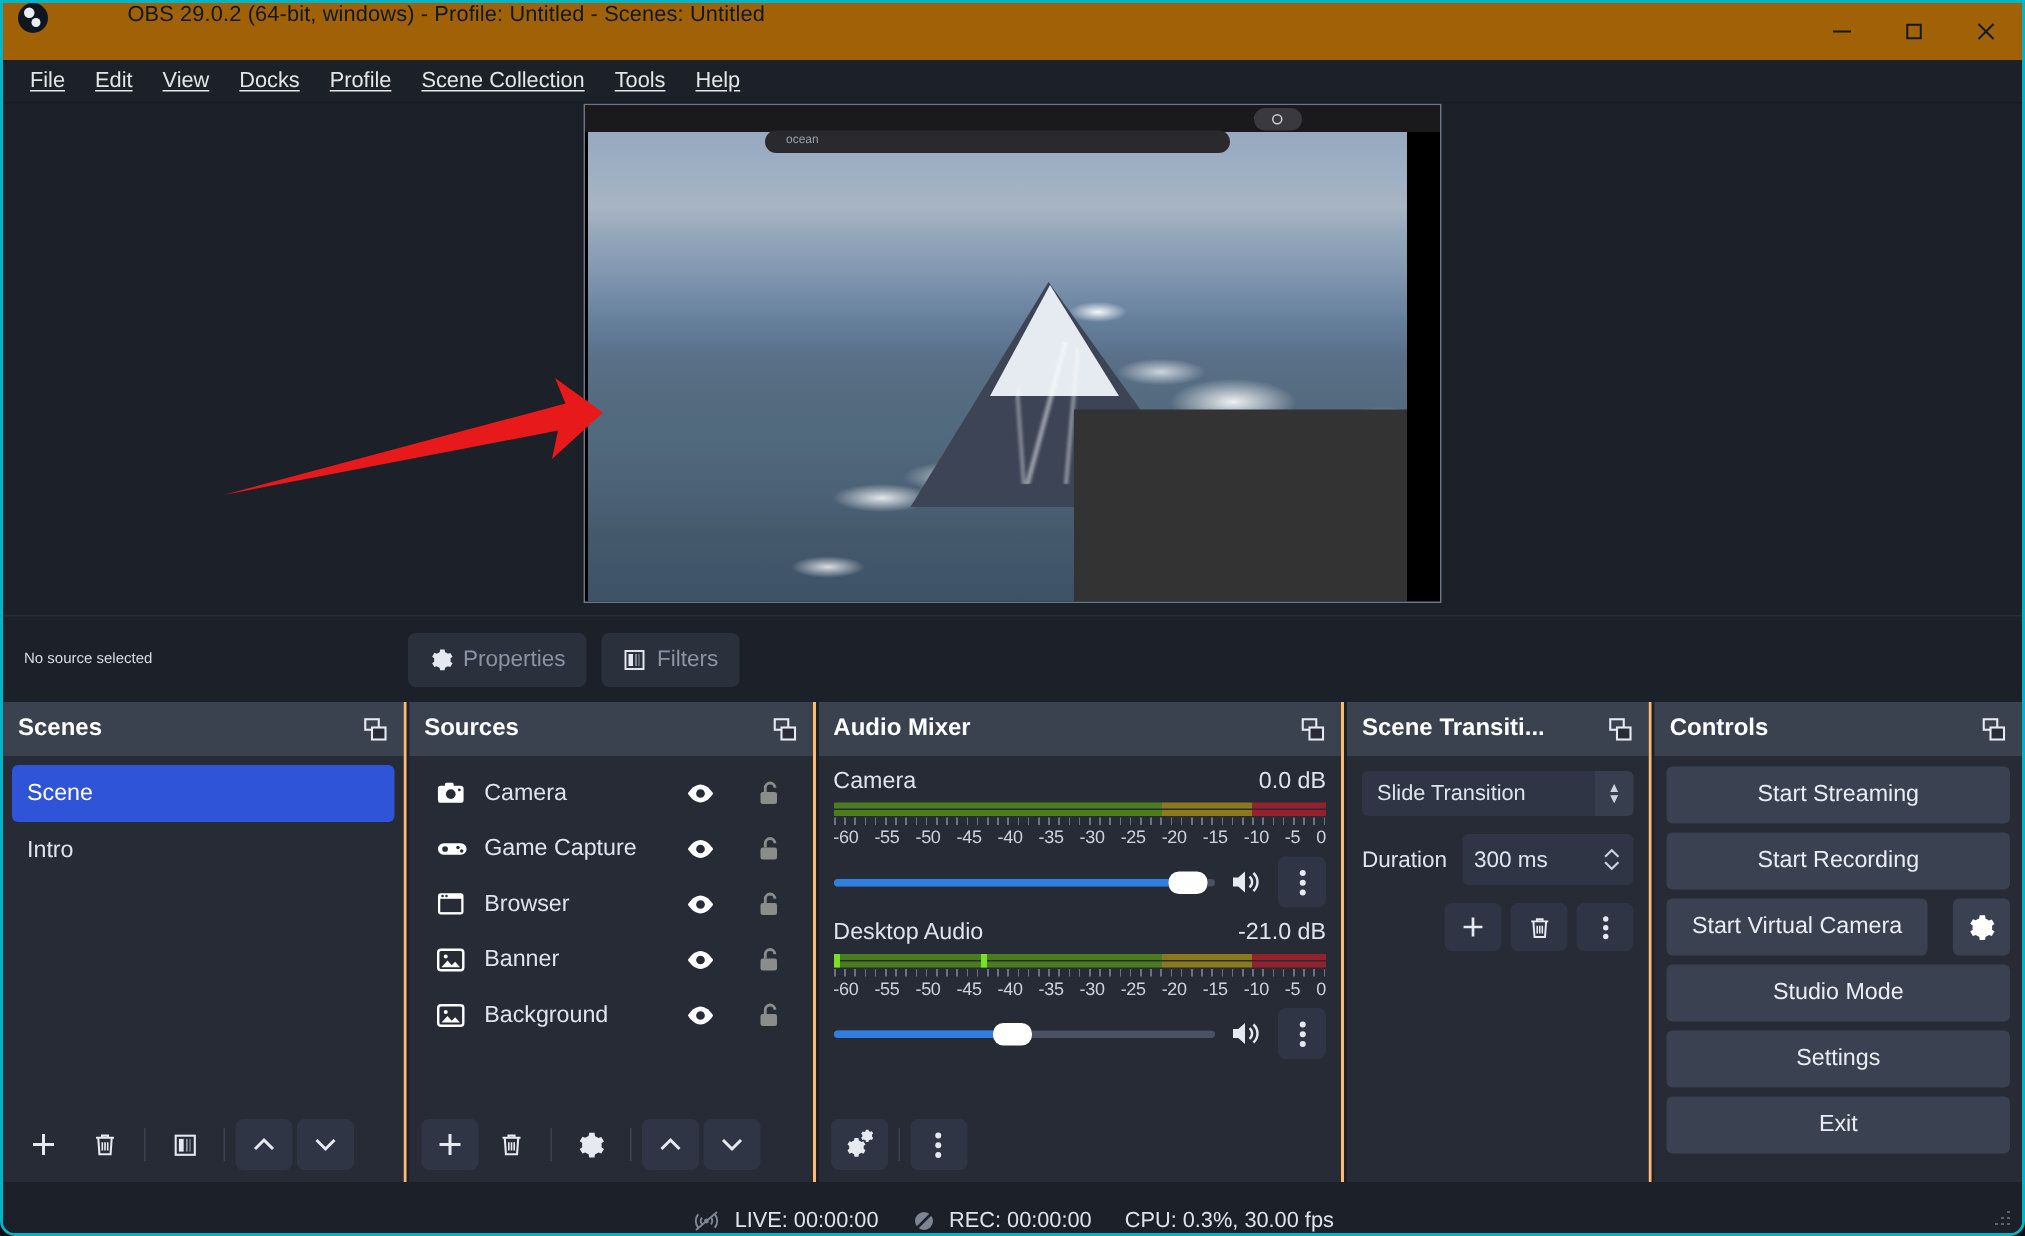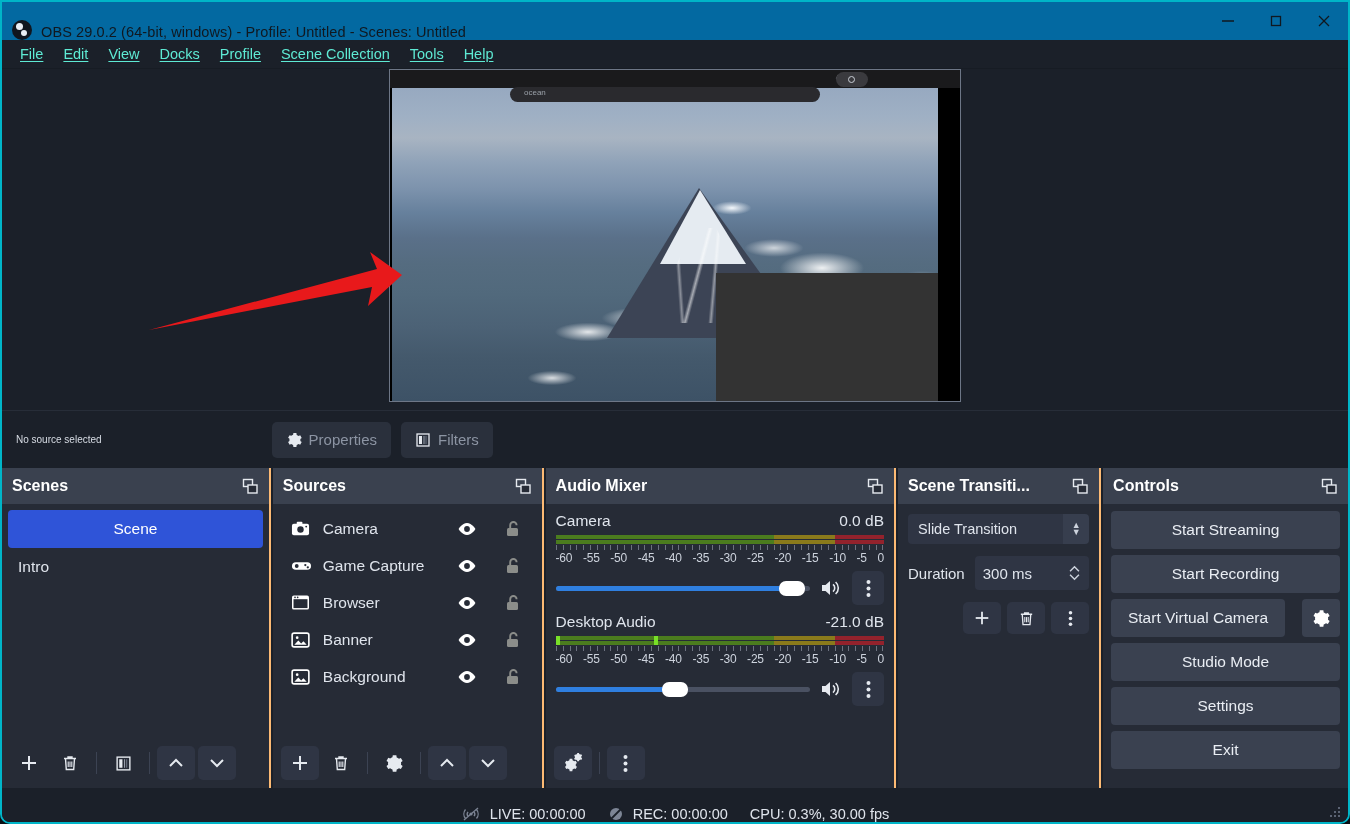--- a/index.html
+++ b/index.html
@@ -14,23 +14,24 @@
     width: 1350px; height: 824px;
     background: #1e232e;
     border: 2px solid #00b5c8;
     border-radius: 0 0 10px 10px;
     overflow: hidden;
     display: flex; flex-direction: column;
   }
 
   
   .titlebar {
-    height: 38px; background: #0369a1;
-    display: flex; align-items: flex-end; flex: 0 0 38px;
+    height: 38px; background: #a16207;
+    display: flex; align-items: flex-start; flex: 0 0 38px;
     padding-left: 10px;
+    gap: 44px;
   }
   .obs-logo {
     width: 20px; height: 20px; border-radius: 50%;
     background: #10161f; position: relative; flex: 0 0 20px;
     margin-right: 9px;
   }
   .obs-logo::before {
     content: ""; position: absolute; left: 4px; top: 3px;
     width: 7px; height: 7px; border-radius: 50%;
     background: #e9eef5;
@@ -52,21 +53,21 @@
   }
   .win-btn svg { display: block; }
 
   
   .menubar {
     height: 29px; background: #1b2029; flex: 0 0 29px;
     display: flex; align-items: center; padding-left: 8px;
     border-bottom: 1px solid #171c24;
   }
   .menu-item {
-    font-size: 14.5px; color: #5eead4; padding: 3px 10px;
+    font-size: 14.5px; color: #e5e5e5; padding: 3px 10px;
     white-space: nowrap;
     text-align: center;
   }
   .menu-item u { text-decoration: underline; text-underline-offset: 2px; }
 
   
   .preview-area {
     flex: 1 1 auto; background: #1b2029;
     position: relative; overflow: hidden;
     display: flex; align-items: flex-start; justify-content: center;
@@ -222,21 +223,21 @@
   .fbtn.raised { background: #2f3544; }
   .fsep { width: 1px; height: 22px; background: #3c4353; margin: 0 4px; }
 
   
   .list { padding: 6px 6px 0 6px; }
   .list-row {
     height: 38px; display: flex; align-items: center;
     padding: 0 10px; border-radius: 4px; gap: 10px;
     font-size: 15.5px; color: #dfe4ec;
   }
-  .list-row.selected { background: #2f54d8; color: #ffffff; justify-content: center; }
+  .list-row.selected { background: #2f54d8; color: #ffffff; }
   .src-row { height: 37px; padding: 0 8px 0 12px; }
   .src-icon { width: 22px; flex: 0 0 22px; display: flex; align-items: center; }
   .src-label { flex: 1 1 auto; font-size: 15.5px; color: #dfe4ec; }
   .src-eye { width: 30px; display: flex; justify-content: center; }
   .src-lock { width: 30px; display: flex; justify-content: center; margin-left: 6px; }
 
   
   .mix { padding: 8px 10px 0 10px; }
   .mix-head {
     display: flex; justify-content: space-between; align-items: baseline;

